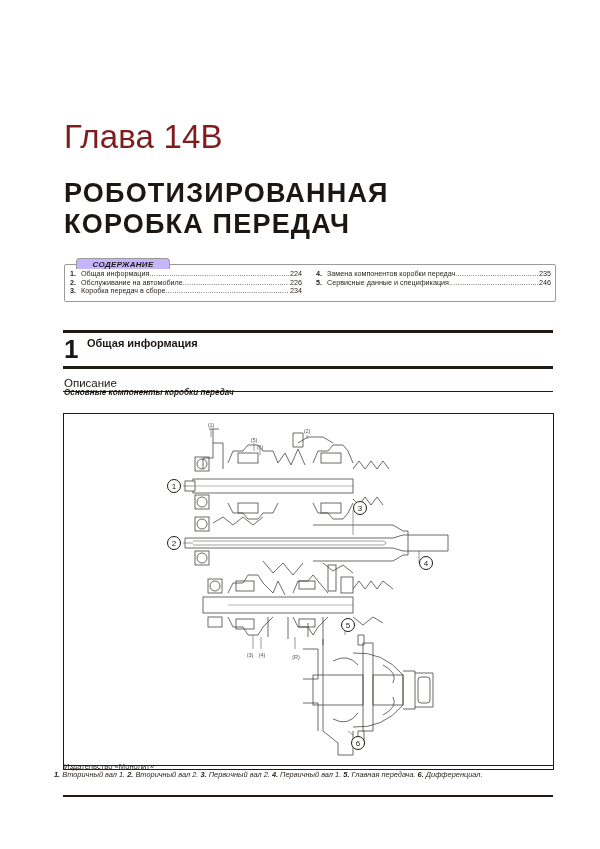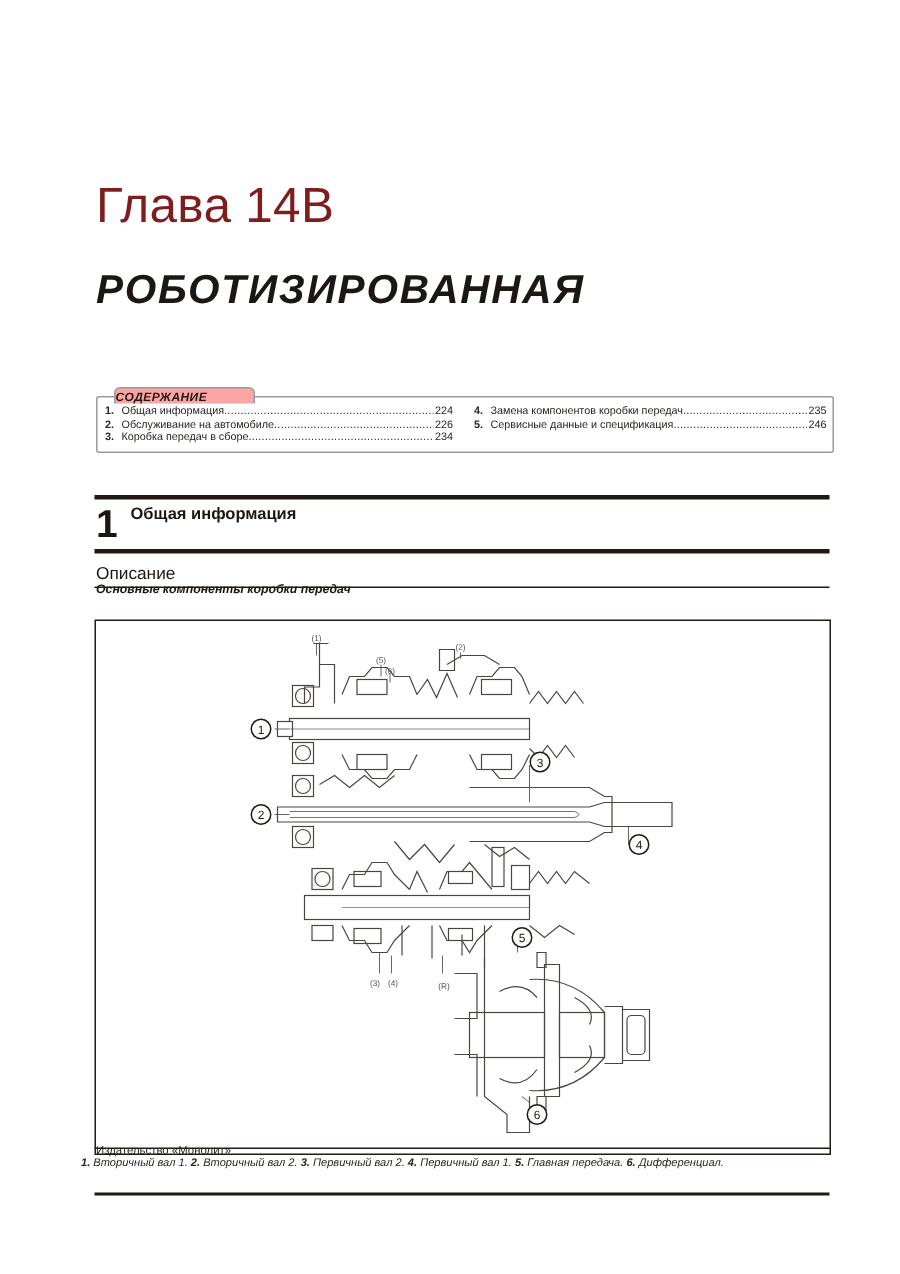--- a/index.html
+++ b/index.html
@@ -1,23 +1,23 @@
 <!DOCTYPE html>
 <html><head>
 <meta charset="utf-8">
 <style>
   html, body { margin:0; padding:0; }
   body { width:600px; height:849px; background:#ffffff; position:relative; overflow:hidden;
          font-family:"Liberation Sans", sans-serif; color:#1f1a14; }
   .abs { position:absolute; }
   .chapter { left:64px; top:118px; font-size:33px; font-weight:normal; color:#7f1d1d; letter-spacing:0.2px; }
-  .title { left:64px; top:178px; font-size:27px; line-height:31px; font-weight:900; letter-spacing:1.2px; color:#1c1712;font-style:italic; }
+  .title { left:64px; top:178px; font-size:27px; line-height:31px; font-weight:900; letter-spacing:1.2px; color:#1c1712; }
   .toc-box { left:64px; top:264px; width:490px; height:36px; border:1px solid #9a9a9a; border-radius:2px; }
-  .toc-tab { left:76px; top:258px; width:92px; height:10px; border:1px solid #9a9a9a; border-radius:4px 4px 0 0; background:#fca5a5; border-bottom:none;
-             font-size:8px; font-weight:bold; font-style:italic; line-height:11px; color:#1f1a14; letter-spacing:0.3px; }
+  .toc-tab { left:76px; top:258px; width:92px; height:10px; border:1px solid #9a9a9a; border-radius:4px 4px 0 0; background:#c4b5fd; border-bottom:none;
+             font-size:8px; font-weight:bold; font-style:italic; text-align:center; line-height:11px; color:#1f1a14; letter-spacing:0.3px; }
   .toc-col { font-size:7.2px; line-height:8.6px; color:#2a2520; }
   .toc-row { display:flex; white-space:nowrap; }
   .toc-num { font-weight:bold; width:11px; }
   .toc-label { }
   .toc-dots { flex:1; overflow:hidden; }
   .toc-dots::before { content:"................................................................................................................................"; letter-spacing:0.2px; }
   .toc-page { padding-left:1px; }
   .rule-thick { background:#1f1a14; }
   .sec-num { left:64px; top:336px; font-size:26px; font-weight:900; color:#1c1712; line-height:26px; }
   .sec-title { left:87px; top:337px; font-size:11px; font-weight:bold; color:#1c1712; }
@@ -28,20 +28,21 @@
   .fig-caption b { font-style:italic; }
   .footer { left:64px; top:762px; font-size:7.6px; color:#2a2520; }
   svg text { font-family:"Liberation Sans", sans-serif; }
 </style>
 </head>
 <body>
 
 <div class="abs chapter">Глава 14B</div>
 <div class="abs title">
   <div>РОБОТИЗИРОВАННАЯ</div>
+  <div>КОРОБКА ПЕРЕДАЧ</div>
 </div>
 
 <div class="abs toc-box"></div>
 <div class="abs toc-tab">СОДЕРЖАНИЕ</div>
 <div class="abs toc-col" style="left:70px; top:270px; width:232px;">
   <div class="toc-row">
     <span class="toc-num">1.</span>
     <span class="toc-label">Общая информация</span>
     <span class="toc-dots"></span>
     <span class="toc-page">224</span>

